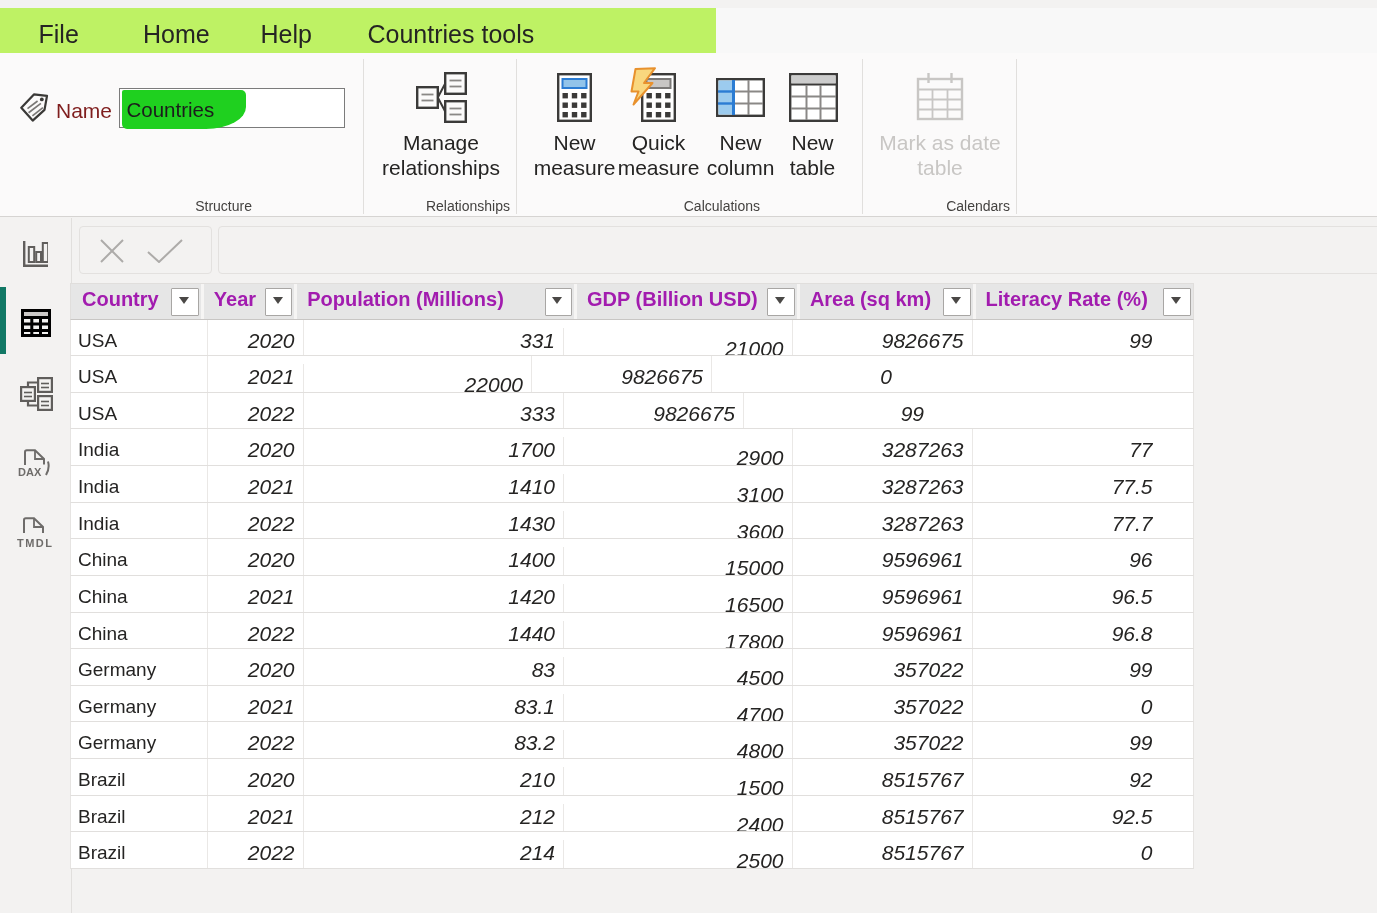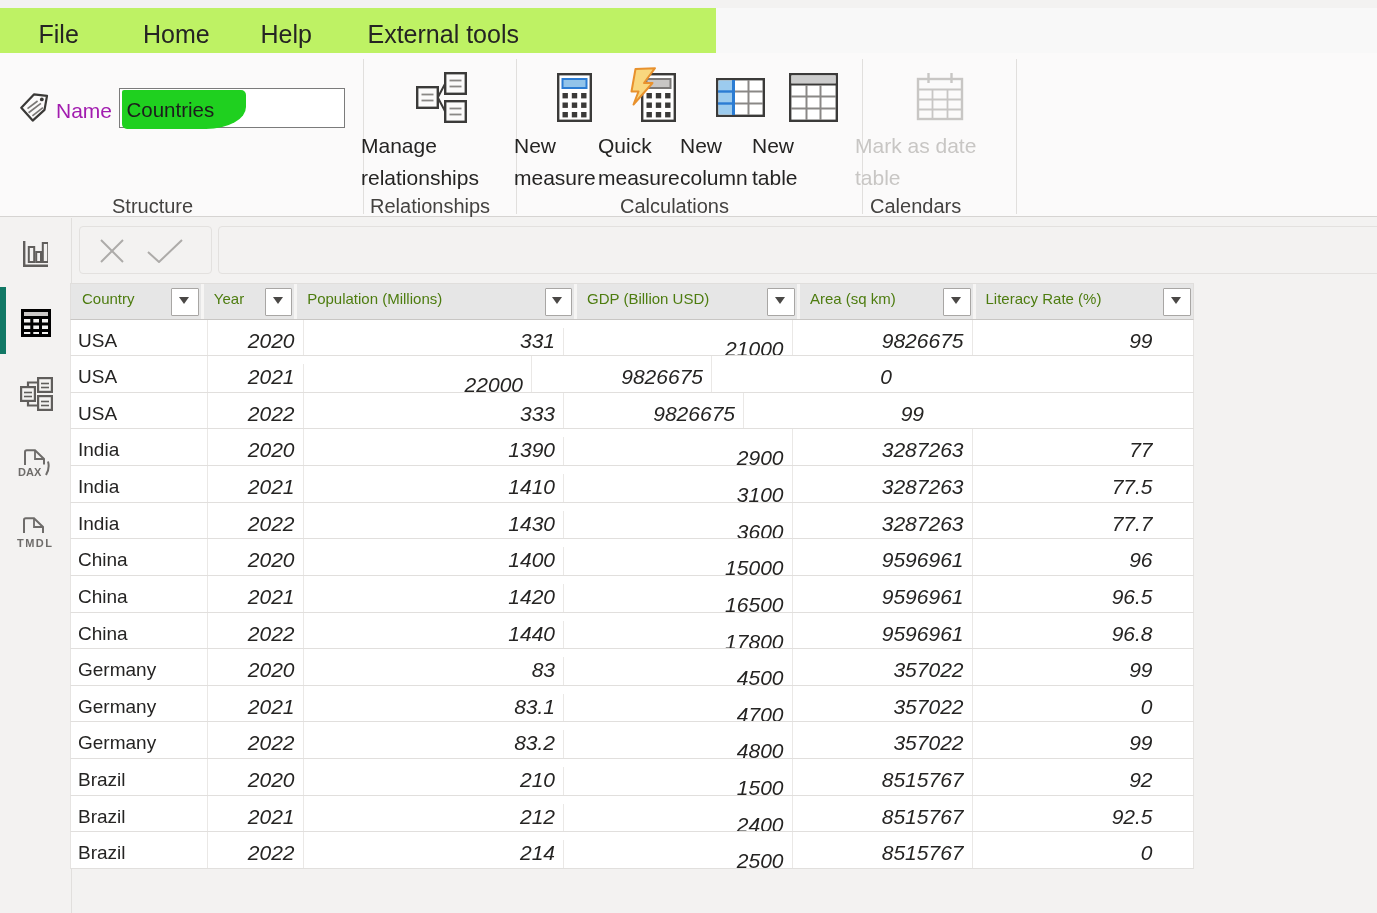--- a/index.html
+++ b/index.html
@@ -9,36 +9,36 @@
 
   
   #tabbar { left:0; top:8px; width:1236px; height:53px; background:#bef264; }
   #tabbar .tab { position:absolute; top:0; height:53px; line-height:53px; font-size:25px; color:#252423; white-space:nowrap; }
   #tabbar .tt { color:#117865; letter-spacing:0.4px; }
   #underline { position:absolute; left:568px; top:48px; width:122px; height:5px; background:#12715f; }
 
   
   #ribbon { left:0; top:53px; width:1377px; height:164px; background:#fbfafa; border-bottom:1px solid #d6d4d2; }
   .vsep { position:absolute; top:6px; bottom:2px; width:1px; background:#e1dfdd; }
-  .grouplabel { position:absolute; top:142px; height:22px; line-height:22px; font-size:20px; color:#444240; text-align:left; }
-  .btnlabel { position:absolute; font-size:21px; color:#252423; text-align:left; line-height:32px; white-space:pre-line; }
+  .grouplabel { position:absolute; top:142px; height:22px; line-height:22px; font-size:14px; color:#444240; text-align:right; }
+  .btnlabel { position:absolute; font-size:21px; color:#252423; text-align:center; line-height:25px; white-space:pre-line; }
   .gray { color:#c8c6c4; }
 
   
   #content { left:0; top:218px; width:1377px; height:695px; background:#f3f2f1; }
   #sidebar { position:absolute; left:0; top:0; width:72px; height:695px; border-right:1px solid #e1dfdd; }
   #accent { position:absolute; left:0; top:69px; width:6px; height:67px; background:#117865; }
 
   #fx1 { position:absolute; left:79px; top:8px; width:133px; height:48px; border:1px solid #e3e1df; border-radius:4px; }
   #fx2 { position:absolute; left:218px; top:8px; width:1165px; height:48px; border:1px solid #e3e1df; border-radius:4px; }
 
   
   #tbl { position:absolute; left:70px; top:65px; width:1124px; }
   .hrow { display:flex; height:36.5px; background:#e6e6e6; border:1px solid #e0dedc; border-bottom:1px solid #c8c6c4; }
-  .hcell { position:relative; font-weight:normal; font-size:15px; color:#4d7c0f; line-height:30px; padding-left:11px; white-space:nowrap; overflow:hidden; border-right:3px solid #f6f5f4; }
+  .hcell { position:relative; font-weight:bold; font-size:20px; color:#a21caf; line-height:30px; padding-left:11px; white-space:nowrap; overflow:hidden; border-right:3px solid #f6f5f4; }
   .hcell:last-child { border-right:none; }
   .hcell + .hcell { padding-left:10px; }
   .fbtn { position:absolute; right:2px; top:4px; width:27.5px; height:27.5px; background:#ffffff; border:1.5px solid #a8a6a4; border-radius:1px; }
   .fbtn:after { content:""; position:absolute; left:6.9px; top:8.1px; width:0; height:0; border-left:5.6px solid transparent; border-right:5.6px solid transparent; border-top:7px solid #4a4846; }
   .row { display:flex; height:36.63px; background:#ffffff; border-bottom:1px solid #e1dfdd; border-left:1px solid #e6e4e2; border-right:1px solid #e6e4e2; }
   .cell { font-size:19px; color:#252423; line-height:42.5px; white-space:nowrap; overflow:hidden; }
   .cell + .cell { border-left:1px solid #eae8e6; }
   .c0 { width:136px; padding-left:7px; }
   .c1 { width:95.5px; }
   .c2 { width:260.5px; }
@@ -48,39 +48,39 @@
   .num { font-style:italic; text-align:right; padding-right:8px; font-size:21px; }
   .hc0 { width:136px; } .hc1 { width:95.5px; } .hc2 { width:287px; }
   .hc3 { width:228.5px; } .hc4 { width:180px; } .hc5 { width:223px; }
 </style>
 </head>
 <body>
   <div id="tabbar" class="abs">
     <span class="tab" style="left:38.5px">File</span>
     <span class="tab" style="left:143px">Home</span>
     <span class="tab" style="left:260.5px">Help</span>
-    <span class="tab" style="left:367.5px">External tools</span>
+    <span class="tab" style="left:367.5px">Countries tools</span>
     <div style="position:absolute;left:716px;top:0;width:661px;height:53px;background:#f8f8f8"></div>
     <div id="underline"></div>
   </div>
 
   <div id="ribbon" class="abs">
     <div class="vsep" style="left:363px"></div>
     <div class="vsep" style="left:516px"></div>
     <div class="vsep" style="left:862px"></div>
     <div class="vsep" style="left:1016px"></div>
 
     <svg class="abs" style="left:20px;top:40px" width="29" height="29" viewBox="0 0 29 29">
       <path d="M1.3 14.7 L13.9 1.4 L27 2.9 L24.5 16.9 L12.7 27.6 Z" fill="none" stroke="#3a3937" stroke-width="2.2" stroke-linejoin="round"></path>
       <circle cx="21.8" cy="6.4" r="1.9" fill="#3a3937"></circle>
       <line x1="7.5" y1="15.6" x2="17.6" y2="8" stroke="#7a7876" stroke-width="1.7"></line>
       <line x1="8.6" y1="19.7" x2="20.9" y2="10.4" stroke="#7a7876" stroke-width="1.7"></line>
       <line x1="12.4" y1="22.9" x2="22.9" y2="14.7" stroke="#7a7876" stroke-width="1.7"></line>
     </svg>
-    <span class="abs" style="left:56px;top:44px;font-size:21px;color:#a21caf;line-height:28px">Name</span>
+    <span class="abs" style="left:56px;top:44px;font-size:21px;color:#7f1d1d;line-height:28px">Name</span>
     <div class="abs" style="left:119px;top:35px;width:226px;height:40px;background:#fff;border:1px solid #7b7b7b"></div>
     <div class="abs" style="left:122px;top:37px;width:124px;height:38.5px;background:#1fd01f;border-radius:2px 5px 40px 5px / 2px 5px 22px 5px"></div>
     <span class="abs" style="left:126.5px;top:43px;font-size:20.5px;color:#1c1c1c;line-height:28px">Countries</span>
     <div class="grouplabel" style="left:112px;width:140px">Structure</div>
 
     <svg class="abs" style="left:416px;top:19px" width="51" height="51" viewBox="0 0 51 51">
       <g fill="#fbfafa" stroke="#3b3a39" stroke-width="2.4">
         <rect x="1.2" y="15.2" width="20.6" height="20.6"></rect>
         <rect x="29.2" y="1.2" width="20.6" height="20.6"></rect>
         <rect x="29.2" y="29.2" width="20.6" height="20.6"></rect>
@@ -269,21 +269,21 @@
       <div class="row">
         <div class="cell c0">USA</div>
         <div class="cell c1 num">2022</div>
         <div class="cell c2 num">333</div>
         <div class="cell c4 num">9826675</div>
         <div class="cell c5 num">99</div>
       </div>
       <div class="row">
         <div class="cell c0">India</div>
         <div class="cell c1 num">2020</div>
-        <div class="cell c2 num">1390</div>
+        <div class="cell c2 num">1700</div>
         <div class="cell c3 num">2900</div>
         <div class="cell c4 num">3287263</div>
         <div class="cell c5 num">77</div>
       </div>
       <div class="row">
         <div class="cell c0">India</div>
         <div class="cell c1 num">2021</div>
         <div class="cell c2 num">1410</div>
         <div class="cell c3 num">3100</div>
         <div class="cell c4 num">3287263</div>

